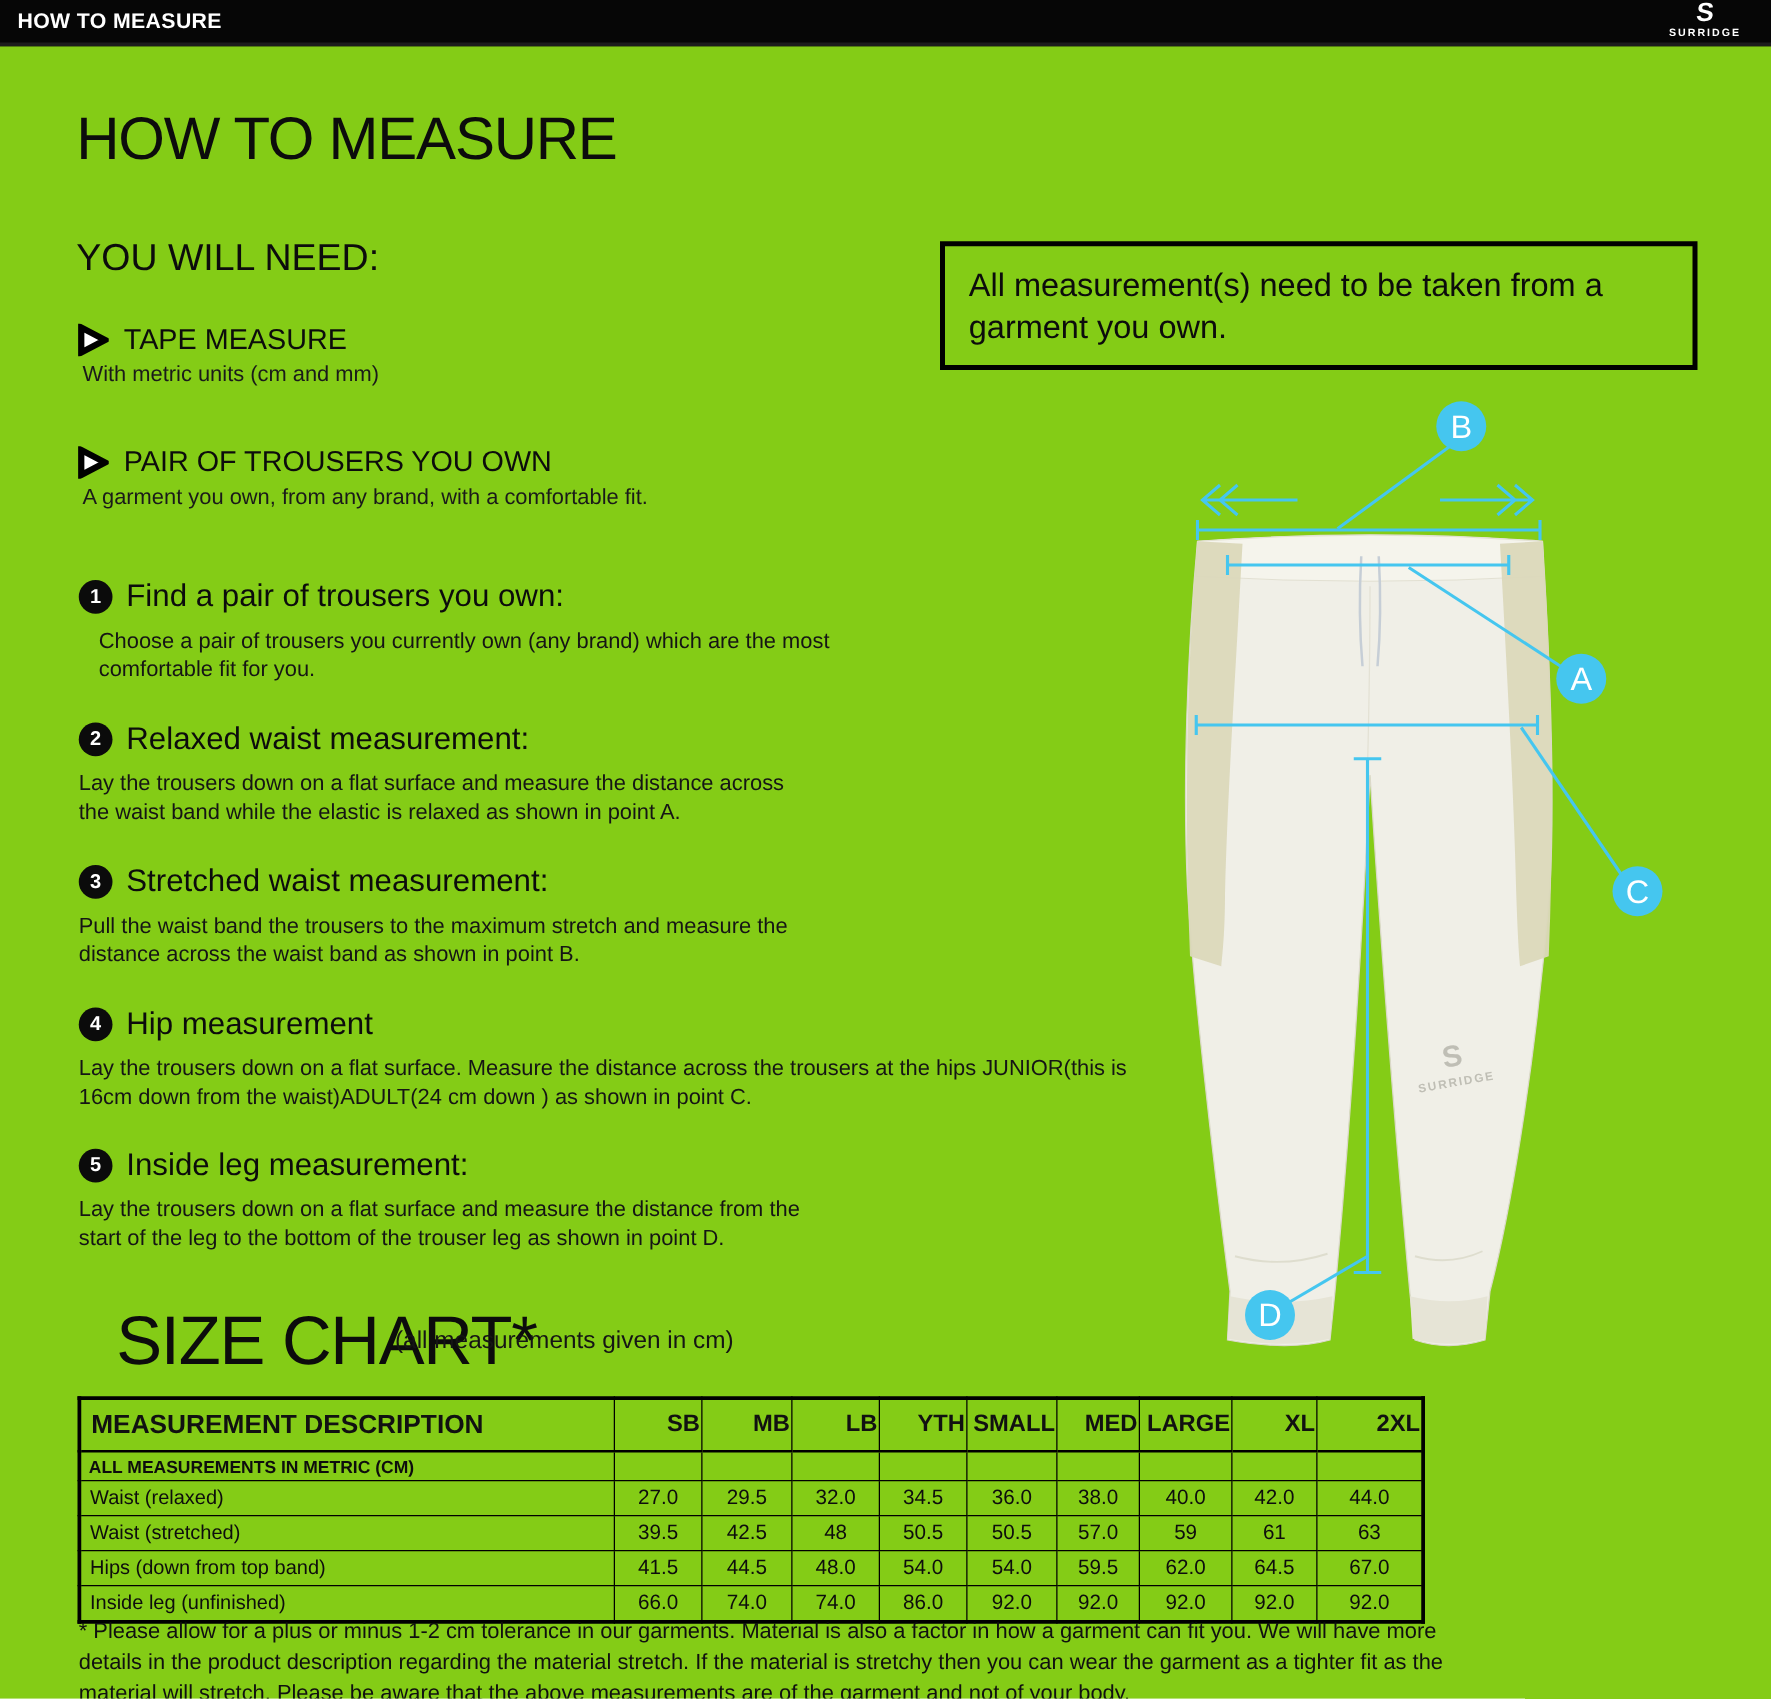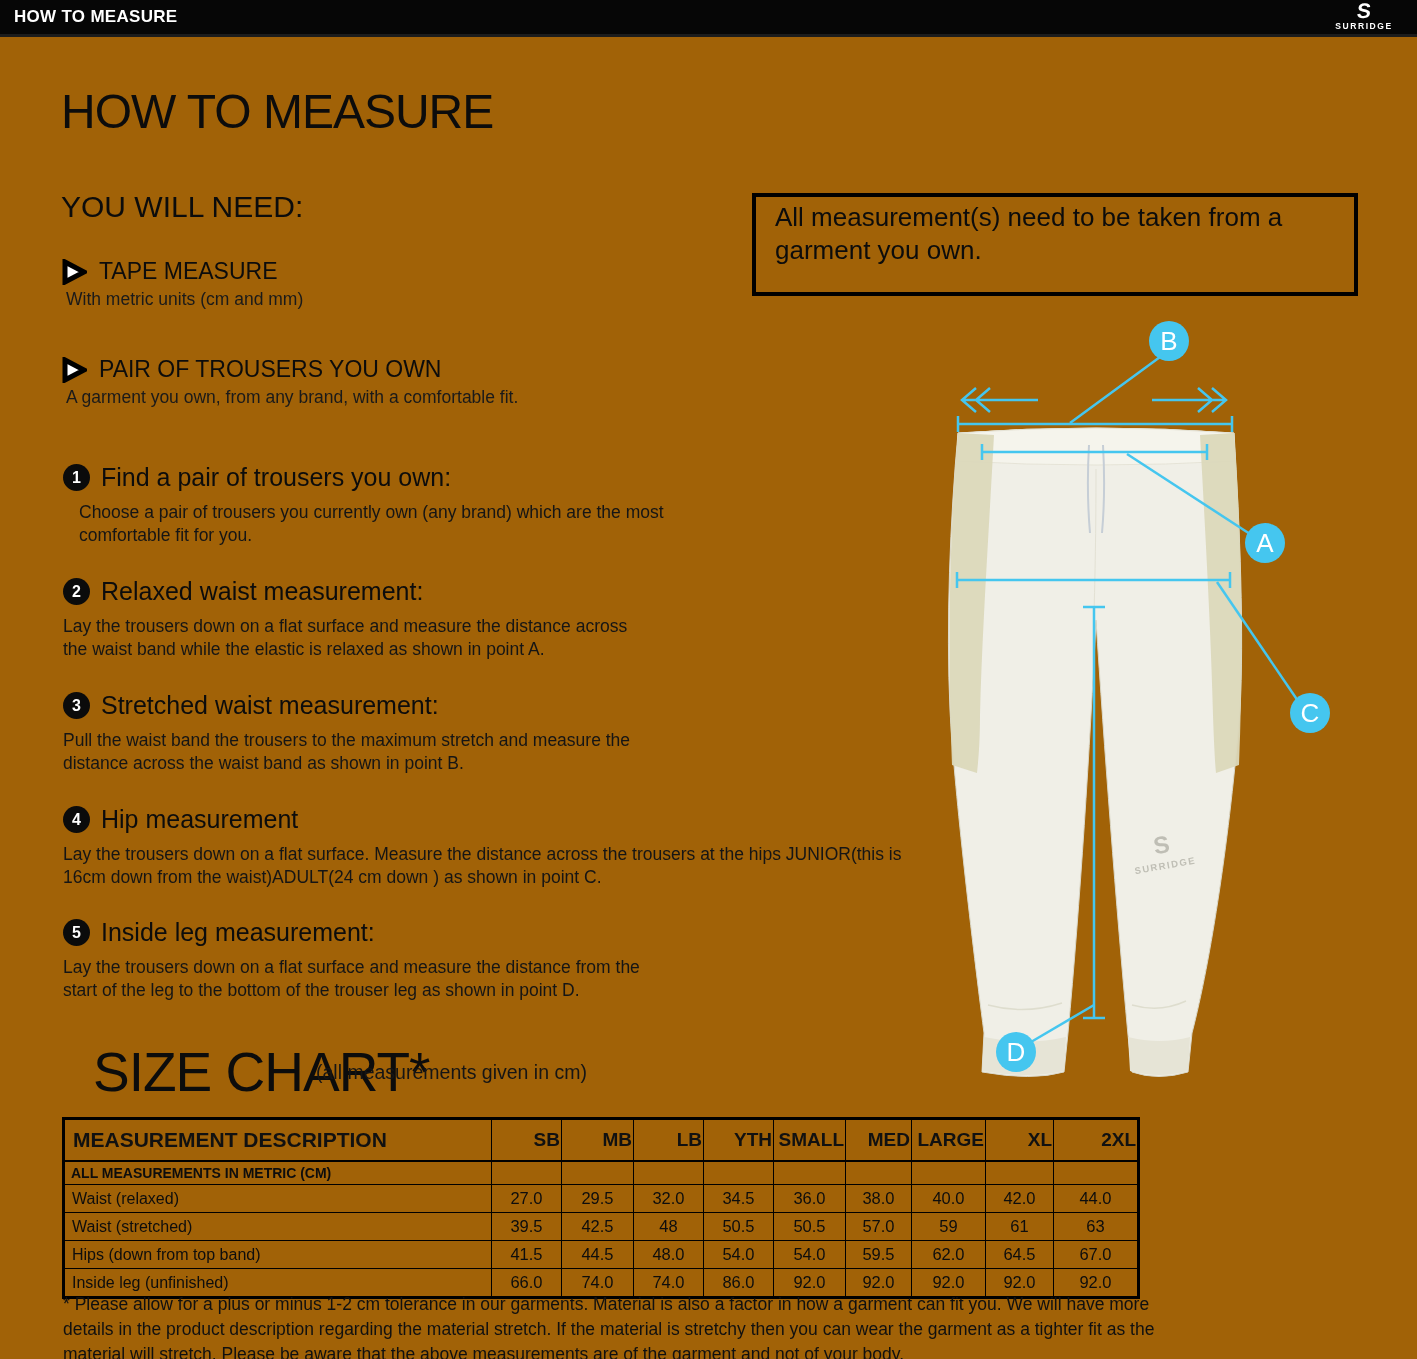--- a/index.html
+++ b/index.html
@@ -1,17 +1,17 @@
 <!DOCTYPE html>
 <html><head>
 <meta charset="utf-8">
 <style>
   html,body{margin:0;padding:0;background:#fff;}
   .canvas{
-    position:relative;width:1417px;height:1359px;background:#a16207;
+    position:relative;width:1417px;height:1359px;background:#84cc16;
     font-family:"Liberation Sans",sans-serif;color:#111;overflow:hidden;
   }
   
   .topbar{position:absolute;left:0;top:0;width:1417px;height:34px;background:#060606;border-bottom:3px solid #1c1c1c;}
   .topbar-title{position:absolute;left:14px;top:0;line-height:34px;color:#fff;font-size:17px;font-weight:bold;letter-spacing:.3px;}
   .logo{position:absolute;right:14px;top:1px;width:78px;text-align:center;color:#fff;}
   .logo-s{font-size:21px;font-weight:bold;line-height:20px;transform:skewX(-6deg);}
   .logo-word{font-size:8.5px;font-weight:bold;letter-spacing:1.6px;line-height:10px;}
   
   .h1{position:absolute;left:61px;top:84px;font-size:48px;letter-spacing:-1px;color:#0c0c0c;}
@@ -22,21 +22,21 @@
   .need-desc{margin-left:5px;margin-top:4px;font-size:17.5px;color:#1a1a1a;}
   
   .step{position:absolute;left:63px;}
   .step-head{display:flex;align-items:center;gap:11px;}
   .badge{width:27px;height:27px;border-radius:50%;background:#0b0b0b;color:#fff;
          font-size:16px;font-weight:bold;display:flex;align-items:center;justify-content:center;flex:0 0 27px;}
   .step-title{font-size:25px;color:#0c0c0c;}
   .step-body{margin-top:9px;font-size:17.5px;line-height:1.32;color:#151515;}
   
   .note-box{position:absolute;left:752px;top:193px;width:606px;height:103px;border:4px solid #000;
-            box-sizing:border-box;padding:4px 19px;font-size:26px;line-height:1.28;color:#0c0c0c;}
+            box-sizing:border-box;padding:15px 19px;font-size:26px;line-height:1.28;color:#0c0c0c;}
   
   .sc-heading{position:absolute;left:61px;top:1040px;font-size:55px;letter-spacing:-1px;color:#0c0c0c;margin-left:32px;}
   .sc-sub{position:absolute;left:316px;top:1061px;font-size:19.5px;color:#151515;}
   
   .size-table{position:absolute;left:62px;top:1117px;width:1075px;border-collapse:collapse;table-layout:fixed;
               border:3px solid #000;}
   .size-table th,.size-table td{border:1.6px solid #000;overflow:hidden;white-space:nowrap;}
   .size-table thead th{height:38px;font-size:19px;font-weight:bold;text-align:right;border-bottom:2.5px solid #000;}
   .size-table thead th.desc{font-size:21px;text-align:left;padding-left:8px;}
   .size-table tr.metric td{height:20px;font-size:14px;font-weight:bold;text-align:left;padding-left:6px;}

